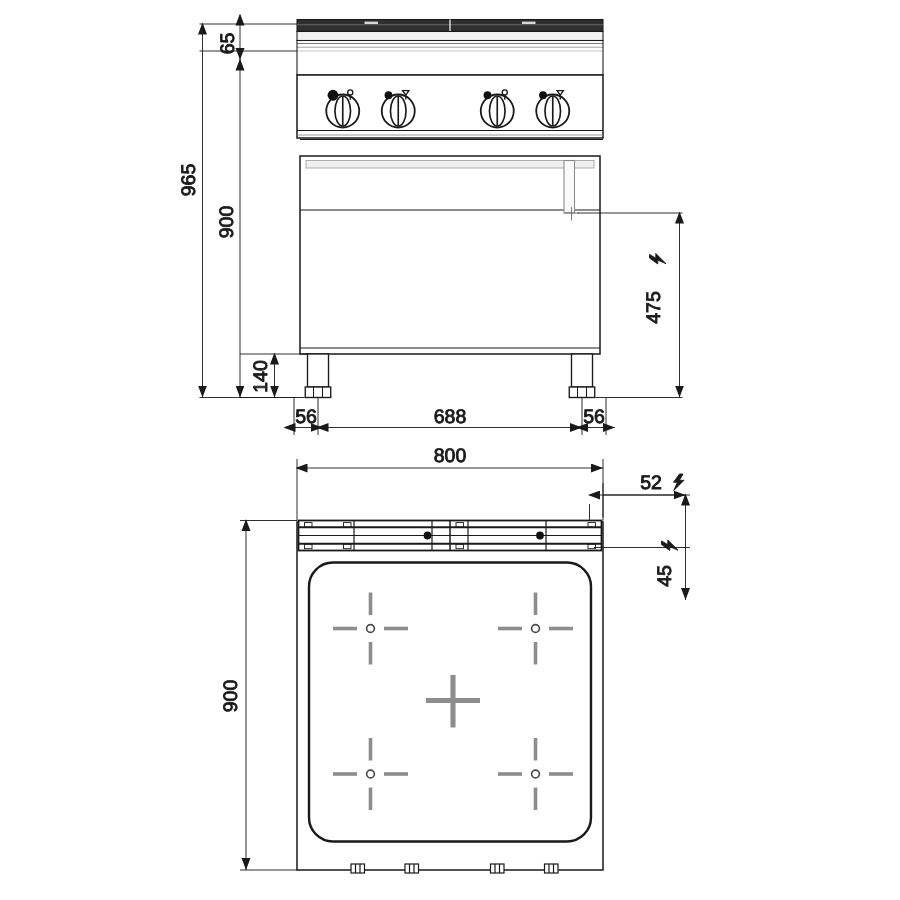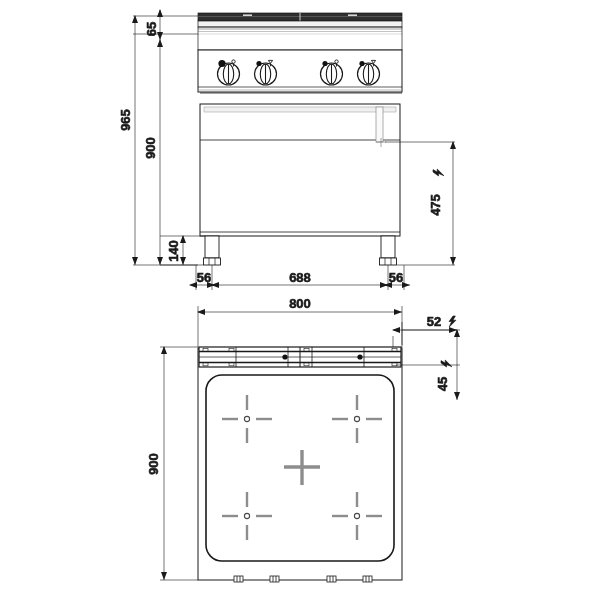--- a/index.html
+++ b/index.html
@@ -9,21 +9,20 @@
   }
   body {
     font-family: "Liberation Sans", sans-serif;
   }
   #stage {
     position: relative;
     width: 600px;
     height: 600px;
     background: #0ea5e9;
     overflow: hidden;
-    font-weight: bold;
   }
   #stage svg {
     display: block;
   }
   .dimtext {
     font-family: "Liberation Sans", sans-serif;
     font-size: 13px;
     fill: #1a1a1a;
   }
   .vtext {

